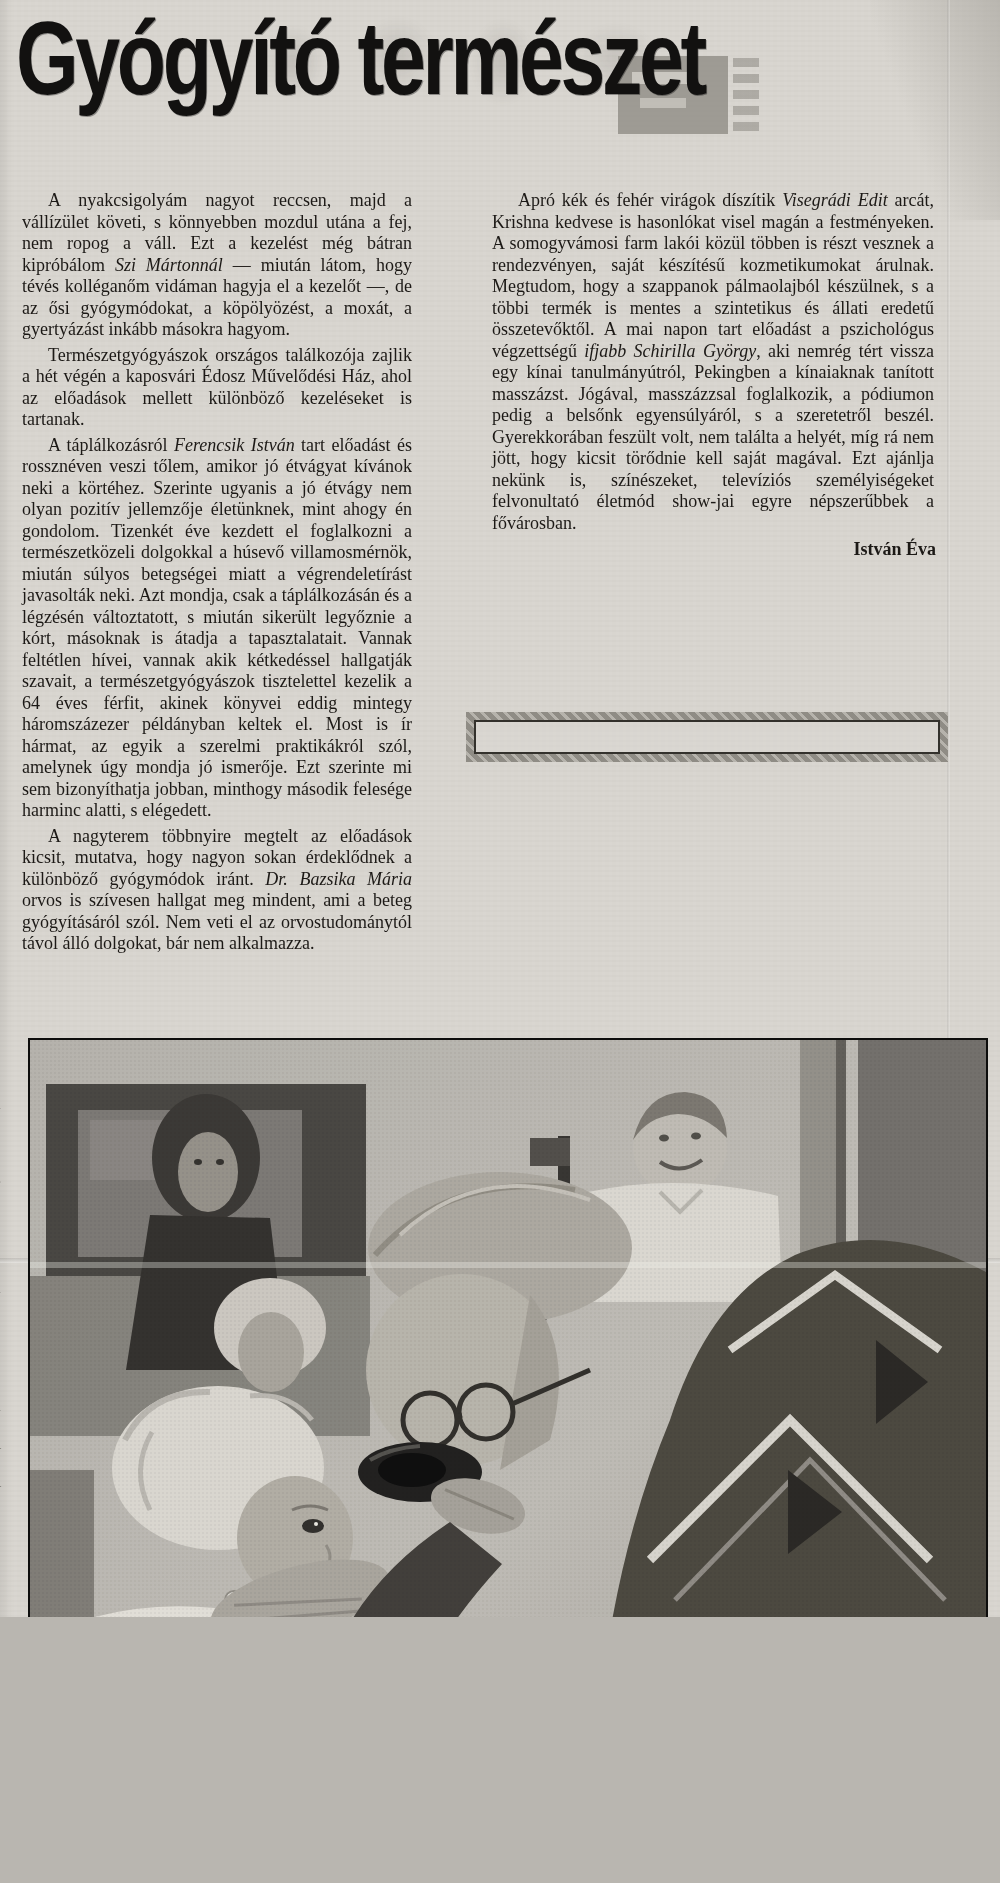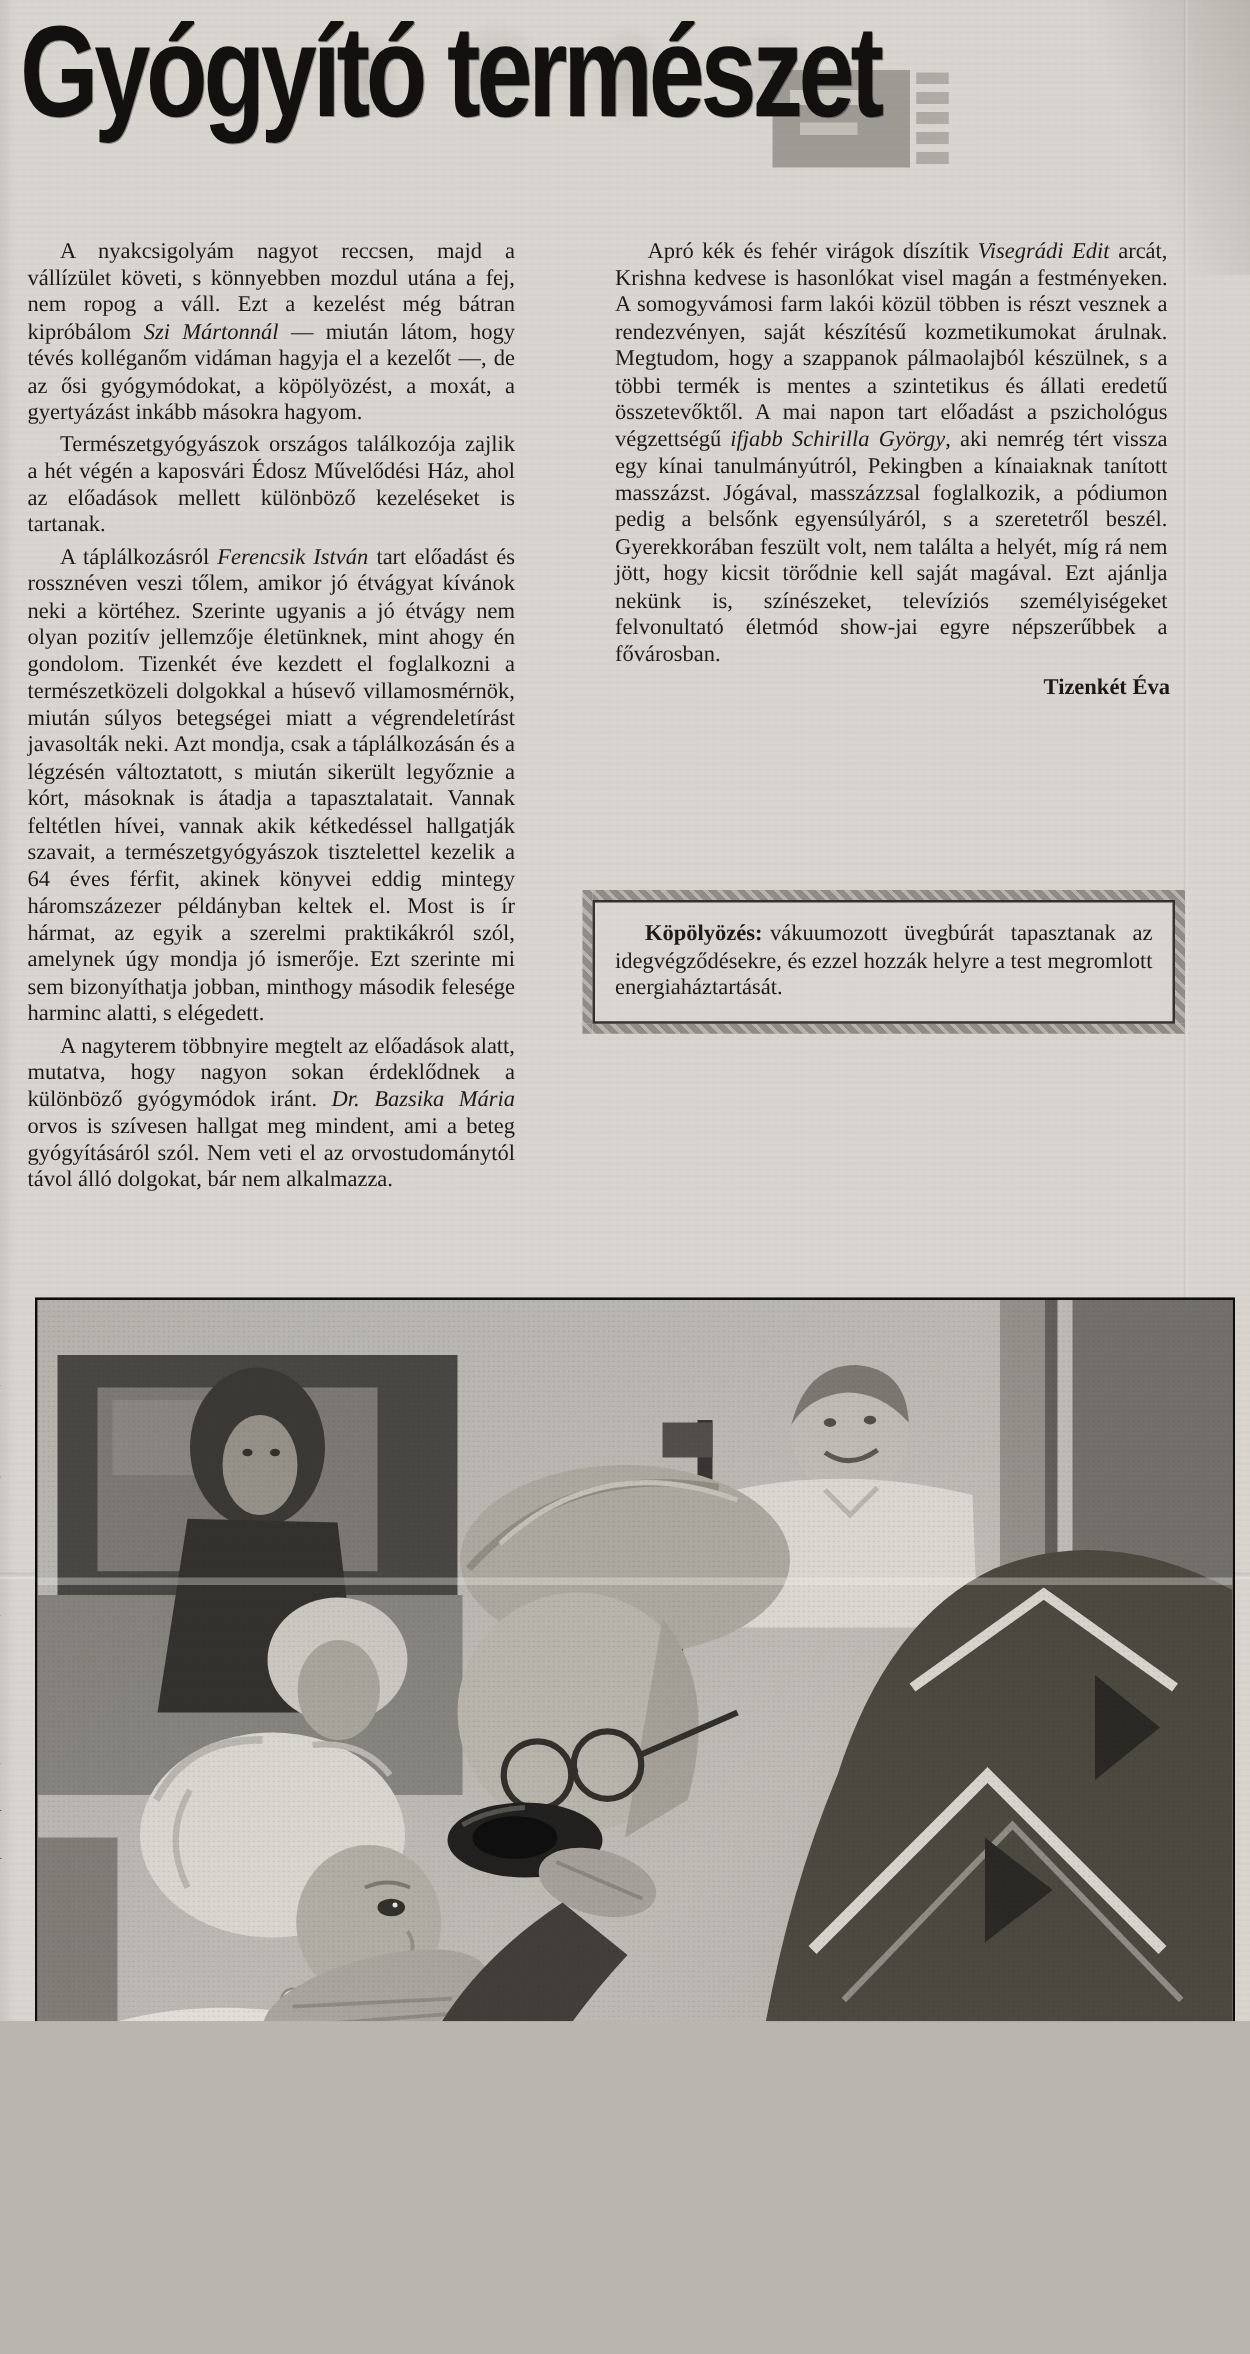--- a/index.html
+++ b/index.html
@@ -77,31 +77,30 @@
   <div class="crease-v"></div>
   <div class="crease-h"></div>
   <div class="crease-d"></div>
 
   <div class="headline">Gyógyító természet</div>
 
   <div class="col col-left">
     <p class="body"><span>A nyakcsigolyám nagyot reccsen, majd a vállízület követi, s könnyebben mozdul utána a fej, nem ropog a váll. Ezt a kezelést még bátran kipróbálom </span><span class="it">Szi Mártonnál</span><span> — miután látom, hogy tévés kolléganőm vidáman hagyja el a kezelőt —, de az ősi gyógymódokat, a köpölyözést, a moxát, a gyertyázást inkább másokra hagyom.</span></p>
     <p class="body"><span>Természetgyógyászok országos találkozója zajlik a hét végén a kaposvári Édosz Művelődési Ház, ahol az előadások mellett különböző kezeléseket is tartanak.</span></p>
     <p class="body"><span>A táplálkozásról </span><span class="it">Ferencsik István</span><span> tart előadást és rossznéven veszi tőlem, amikor jó étvágyat kívánok neki a körtéhez. Szerinte ugyanis a jó étvágy nem olyan pozitív jellemzője életünknek, mint ahogy én gondolom. Tizenkét éve kezdett el foglalkozni a természetközeli dolgokkal a húsevő villamosmérnök, miután súlyos betegségei miatt a végrendeletírást javasolták neki. Azt mondja, csak a táplálkozásán és a légzésén változtatott, s miután sikerült legyőznie a kórt, másoknak is átadja a tapasztalatait. Vannak feltétlen hívei, vannak akik kétkedéssel hallgatják szavait, a természetgyógyászok tisztelettel kezelik a 64 éves férfit, akinek könyvei eddig mintegy háromszázezer példányban keltek el. Most is ír hármat, az egyik a szerelmi praktikákról szól, amelynek úgy mondja jó ismerője. Ezt szerinte mi sem bizonyíthatja jobban, minthogy második felesége harminc alatti, s elégedett.</span></p>
-    <p class="body"><span>A nagyterem többnyire megtelt az előadások alatt, mutatva, hogy nagyon sokan érdeklődnek a különböző gyógymódok iránt. </span><span class="it">Dr. Bazsika Mária</span><span> orvos is szívesen hallgat meg mindent, ami a beteg gyógyításáról szól. Nem veti el az orvostudománytól távol álló dolgokat, bár nem alkalmazza.</span></p>
+    <p class="body"><span>A nagyterem többnyire megtelt az előadások kicsit, mutatva, hogy nagyon sokan érdeklődnek a különböző gyógymódok iránt. </span><span class="it">Dr. Bazsika Mária</span><span> orvos is szívesen hallgat meg mindent, ami a beteg gyógyításáról szól. Nem veti el az orvostudománytól távol álló dolgokat, bár nem alkalmazza.</span></p>
   </div>
 
   <div class="col col-right">
     <p class="body"><span>Apró kék és fehér virágok díszítik </span><span class="it">Visegrádi Edit</span><span> arcát, Krishna kedvese is hasonlókat visel magán a festményeken. A somogyvámosi farm lakói közül többen is részt vesznek a rendezvényen, saját készítésű kozmetikumokat árulnak. Megtudom, hogy a szappanok pálmaolajból készülnek, s a többi termék is mentes a szintetikus és állati eredetű összetevőktől.  A mai napon tart előadást a pszichológus végzettségű </span><span class="it">ifjabb Schirilla György</span><span>, aki nemrég tért vissza egy kínai tanulmányútról, Pekingben a kínaiaknak tanított masszázst. Jógával, masszázzsal foglalkozik, a pódiumon pedig a belsőnk egyensúlyáról, s a szeretetről beszél. Gyerekkorában feszült volt, nem találta a helyét, míg rá nem jött, hogy kicsit törődnie kell saját magával. Ezt ajánlja nekünk is, színészeket, televíziós személyiségeket felvonultató életmód show-jai egyre népszerűbbek a fővárosban.</span></p>
-    <div class="byline">Tizenkét Éva</div>
+    <div class="byline">István Éva</div>
   </div>
 
   <div class="infobox-outer">
     <div class="infobox-inner">
-      <p><b>Köpölyözés:</b><span class="def">vákuumozott üvegbúrát tapasztanak az idegvégződésekre, és ezzel hozzák helyre a test megromlott energiaháztartását.</span></p>
     </div>
   </div>
 
   <div class="photo-frame">
     <svg viewBox="0 0 956 812" preserveAspectRatio="none" aria-hidden="true">
       <defs>
         <linearGradient id="wall" x1="0" y1="0" x2="1" y2="1">
           <stop offset="0" stop-color="#b2afa9"></stop>
             <stop offset=".55" stop-color="#bcb9b2"></stop>
             <stop offset="1" stop-color="#a39f99"></stop>

